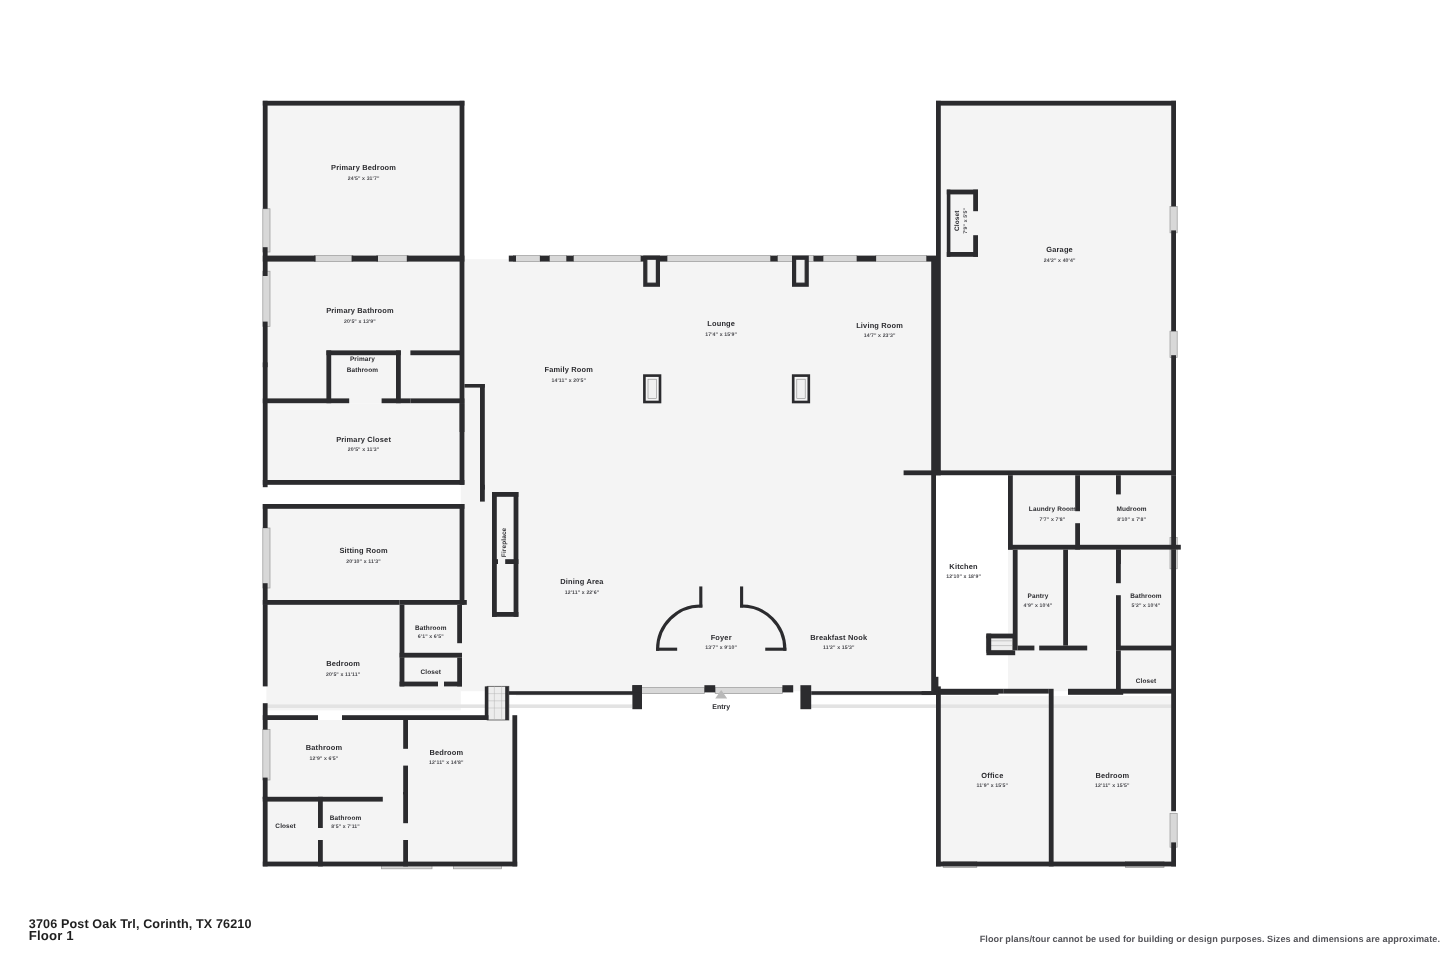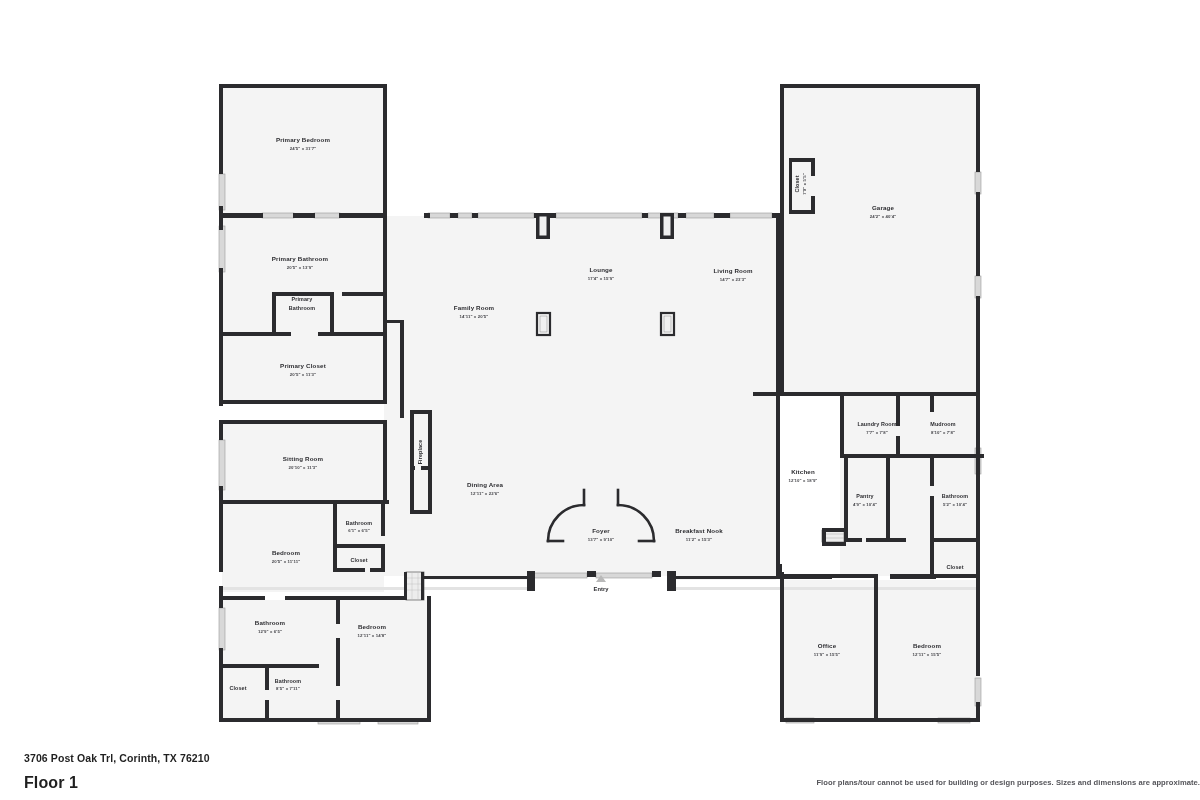--- a/index.html
+++ b/index.html
@@ -31,31 +31,31 @@
   .footer {
     position: absolute;
     left: 0;
     bottom: 0;
     width: 1200px;
     height: 55px;
   }
   .footer-address {
     position: absolute;
     left: 24px;
-    top: 7px;
+    top: 19px;
     font-size: 10.5px;
     font-weight: bold;
     letter-spacing: 0.1px;
     color: #1f1f1f;
   }
   .footer-floor {
     position: absolute;
     left: 24px;
     top: 29px;
-    font-size: 16px;
+    font-size: 11px;
     font-weight: bold;
     letter-spacing: 0.1px;
     color: #1f1f1f;
   }
   .footer-disclaimer {
     position: absolute;
     left: 0;
     right: 0;
     top: 33px;
     text-align: right;

